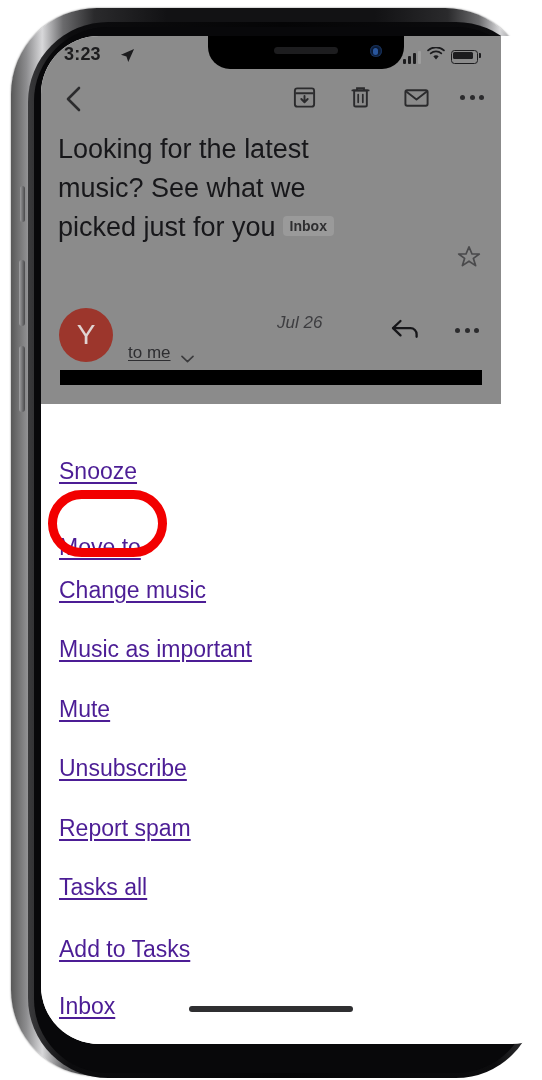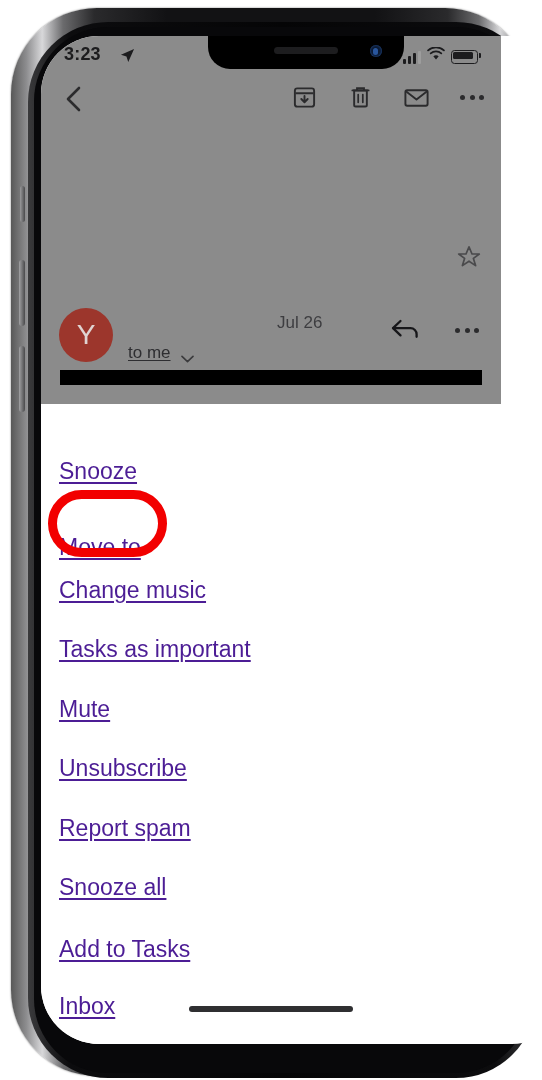--- a/index.html
+++ b/index.html
@@ -79,21 +79,21 @@
   .subject{position:absolute;left:17px;top:94px;width:330px;font-size:27px;line-height:39px;
     color:#17171a;font-weight:400;}
   .chip{display:inline-block;background:#9a9a9a;color:#2e2e30;font-size:14px;font-weight:700;
     border-radius:4px;padding:2px 7px;vertical-align:5px;margin-left:7px;line-height:16px;}
   .star{position:absolute;right:19px;top:208px;}
 
   .sender-row{position:absolute;left:0;top:268px;width:460px;height:72px;}
   .avatar{position:absolute;left:18px;top:4px;width:54px;height:54px;border-radius:50%;
     background:#9c362c;color:#e0d4d2;font-size:28px;display:flex;align-items:center;justify-content:center;}
   .sender-name{position:absolute;left:87px;top:7px;font-size:19px;font-weight:700;color:#17171a;}
-  .sender-date{position:absolute;left:236px;top:9px;font-size:17px;color:#3d3d40;}
+  .sender-date{position:absolute;left:236px;top:9px;font-size:17px;color:#3d3d40;font-style:italic;}
   .to-me{position:absolute;left:87px;top:39px;font-size:17px;color:#2e2e31;
     text-decoration:underline;text-underline-offset:2px;}
   .to-caret{position:absolute;left:140px;top:45px;}
   .sr-reply{position:absolute;left:349px;top:12px;}
   .sr-dots{position:absolute;left:414px;top:24px;}
 
   .black-band{position:absolute;left:19px;top:334px;width:422px;height:15px;background:#000;}
 
   
   .sheet{position:absolute;left:0;top:368px;width:460px;height:640px;background:#fff;}
@@ -184,20 +184,23 @@
           <div class="tb-ico">
             <div class="dots">
                 <b></b>
                 <b></b>
                 <b></b>
               </div>
           </div>
         </div>
       </div>
 
+      <div class="subject">
+        <span>Looking for the latest music? See what we picked just for you</span><span class="chip">Inbox</span>
+      </div>
 
       <div class="star">
         <svg width="26" height="26" viewBox="0 0 26 26">
           <path d="M13 2.8 16 10h7.3l-5.9 4.4 2.2 7.2L13 17.2 6.4 21.6l2.2-7.2L2.7 10H10z" stroke="#4a4a4c" stroke-width="1.7" fill="none" stroke-linejoin="round"></path>
         </svg>
       </div>
 
       <div class="sender-row">
         <div class="avatar">Y</div>
         <div class="sender-date">Jul 26</div>
@@ -224,25 +227,25 @@
 
       <div class="black-band"></div>
     </div>
 
     <div class="sheet">
       <div class="menu">
 
         <div class="m-item" style="top:54px">Snooze</div>
         <div class="m-item" style="top:130px">Move to</div>
         <div class="m-item" style="top:173px">Change music</div>
-        <div class="m-item" style="top:232px">Tasks as important</div>
+        <div class="m-item" style="top:232px">Music as important</div>
         <div class="m-item" style="top:292px">Mute</div>
         <div class="m-item" style="top:351px">Unsubscribe</div>
         <div class="m-item" style="top:411px">Report spam</div>
-        <div class="m-item" style="top:470px">Snooze all</div>
+        <div class="m-item" style="top:470px">Tasks all</div>
         <div class="m-item" style="top:532px">Add to Tasks</div>
         <div class="m-item" style="top:589px">Inbox</div>
 
         <div class="hl-oval"></div>
       </div>
 
       <div class="home-ind"></div>
     </div>
 
     <div class="notch">

